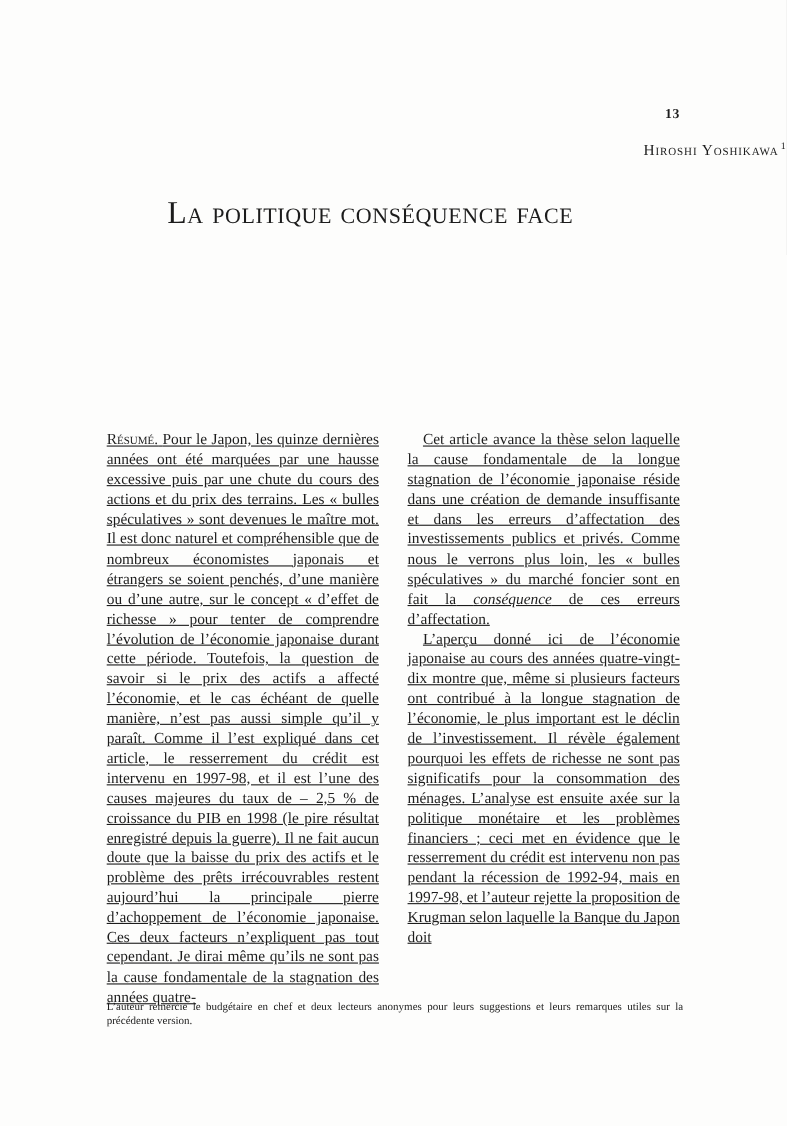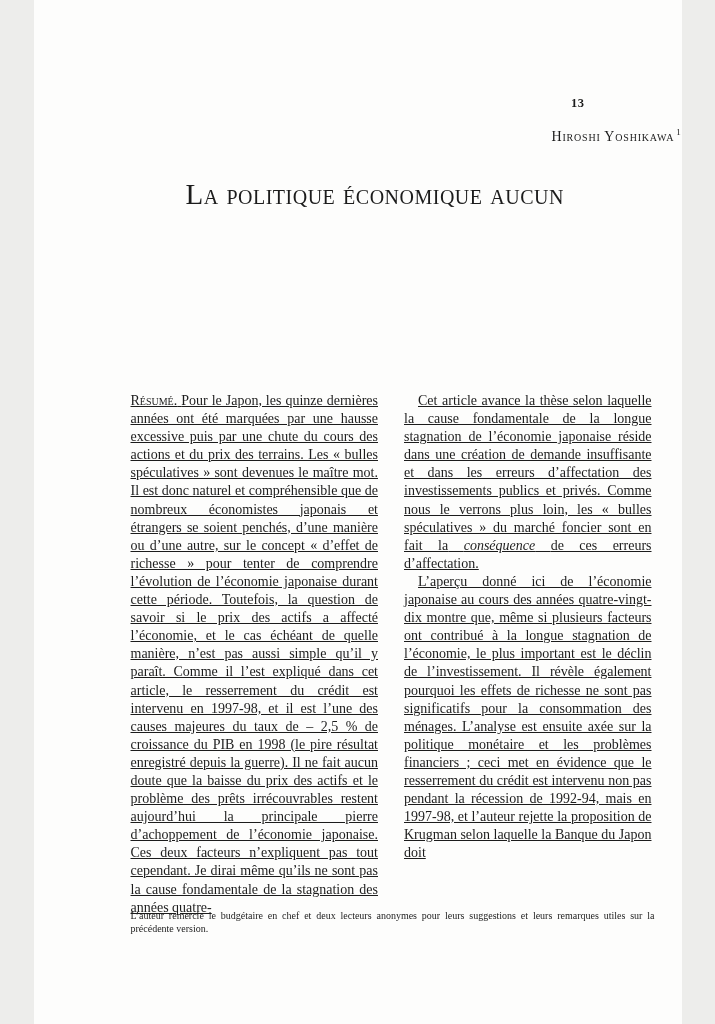--- a/index.html
+++ b/index.html
@@ -1,19 +1,19 @@
 <!DOCTYPE html>
 <html lang="fr"><head>
 <meta charset="utf-8">
 <style>
   * { box-sizing: border-box; }
   html, body { margin: 0; padding: 0; background: #ededeb; }
   .page {
     position: relative;
-    width: 648px;
+    width: 715px;
     height: 1024px;
     margin: 0 auto;
     background: #fdfdfc;
     color: #1c1c1c;
     font-family: "Liberation Serif", "DejaVu Serif", serif;
     overflow: hidden;
   }
   .page-number {
     position: absolute;
     top: 96px;
@@ -83,21 +83,21 @@
 
 <div class="page">
 
   <div class="page-number">13</div>
 
   <div class="author-line">
     <span class="smallcaps">Hiroshi Yoshikawa</span><sup class="note-ref">1</sup>
   </div>
 
   <div class="title">
-    <div class="title-line line1">La politique économique aucun</div>
+    <div class="title-line line1">La politique conséquence face</div>
   </div>
 
   <div class="body">
 
     <div class="col">
       <p class="par"><span class="smallcaps">Résumé.</span> <span>Pour le Japon, les quinze dernières années ont été marquées par une hausse excessive puis par une chute du cours des actions et du prix des terrains. Les « bulles spéculatives » sont devenues le maître mot. Il est donc naturel et compréhensible que de nombreux économistes japonais et étrangers se soient penchés, d’une manière ou d’une autre, sur le concept « d’effet de richesse » pour tenter de comprendre l’évolution de l’économie japonaise durant cette période. Toutefois, la question de savoir si le prix des actifs a affecté l’économie, et le cas échéant de quelle manière, n’est pas aussi simple qu’il y paraît. Comme il l’est expliqué dans cet article, le resserrement du crédit est intervenu en 1997-98, et il est l’une des causes majeures du taux de – 2,5 % de croissance du PIB en 1998 (le pire résultat enregistré depuis la guerre). Il ne fait aucun doute que la baisse du prix des actifs et le problème des prêts irrécouvrables restent aujourd’hui la principale pierre d’achoppement de l’économie japonaise. Ces deux facteurs n’expliquent pas tout cependant. Je dirai même qu’ils ne sont pas la cause fondamentale de la stagnation des années quatre-</span></p>
     </div>
 
     <div class="col">
       <p class="par indent"><span>Cet article avance la thèse selon laquelle la cause fondamentale de la longue stagnation de l’économie japonaise réside dans une création de demande insuffisante et dans les erreurs d’affectation des investissements publics et privés. Comme nous le verrons plus loin, les « bulles spéculatives » du marché foncier sont en fait la</span> <em>conséquence</em> <span>de ces erreurs d’affectation.</span></p>

